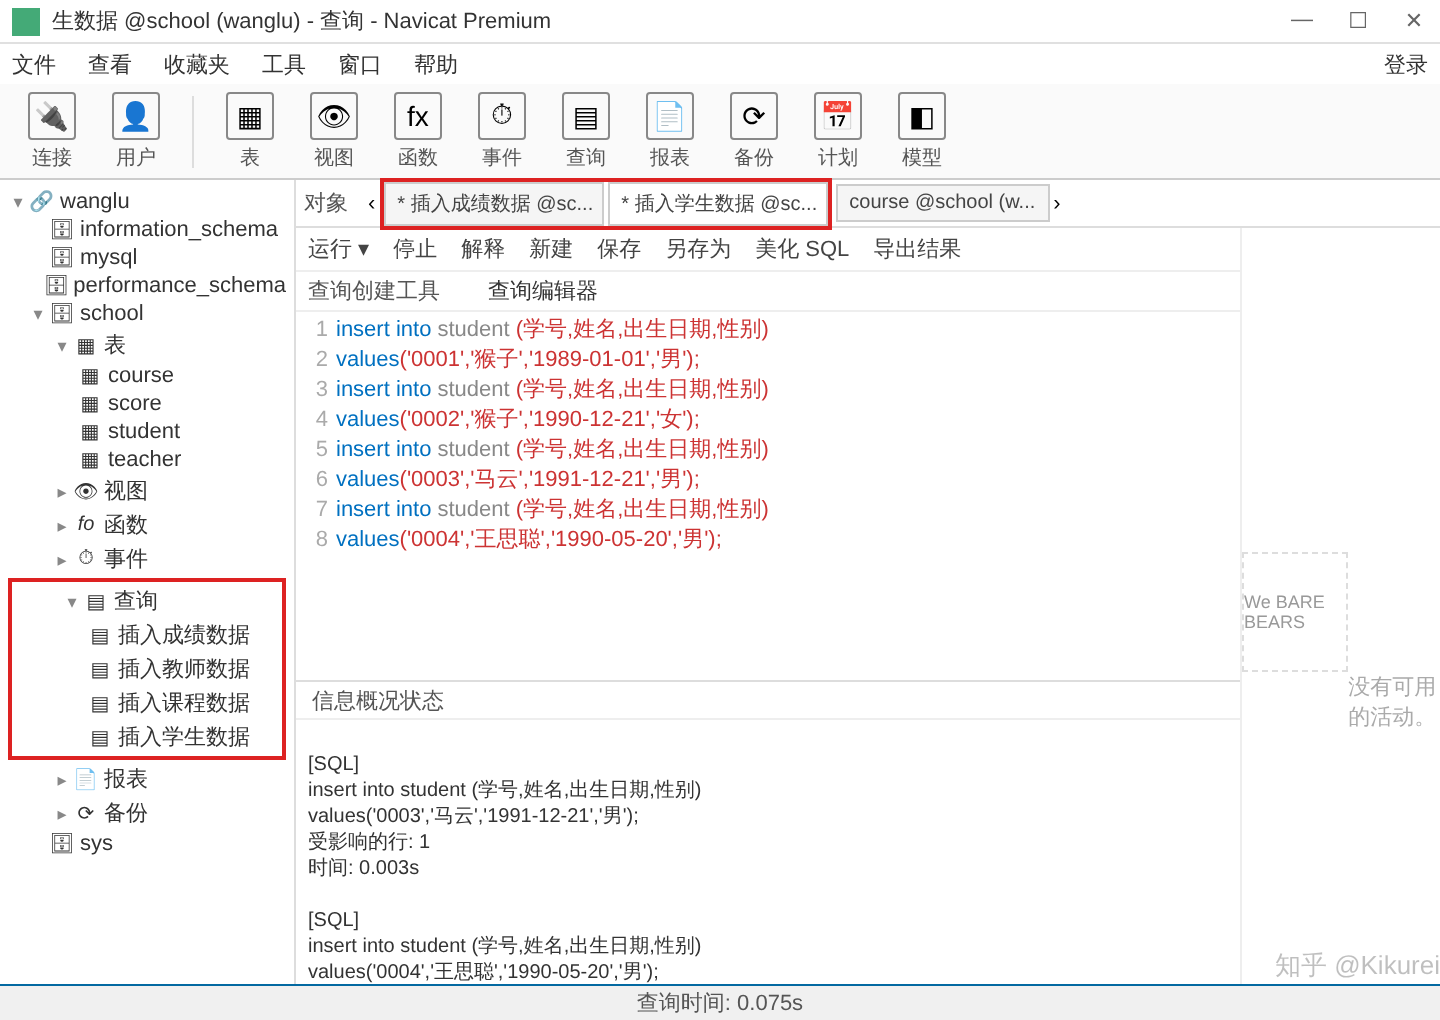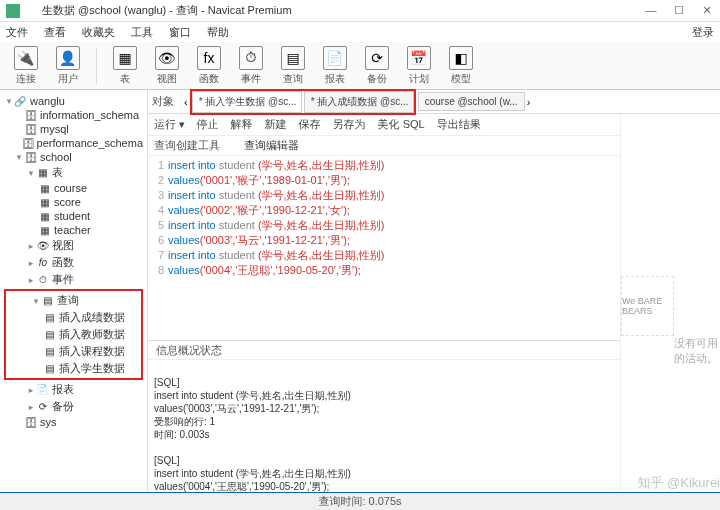--- a/index.html
+++ b/index.html
@@ -1,19 +1,19 @@
 <!DOCTYPE html>
 <html><head>
   <meta charset="utf-8">
   <style>
     * { box-sizing: border-box; margin: 0; padding: 0; font-family: "Microsoft YaHei", sans-serif; font-size: 11px; }
     body { width: 720px; height: 510px; background: #fff; overflow: hidden; position: relative; }
     .titlebar { height: 22px; background: #fff; display: flex; align-items: center; padding: 0 6px; border-bottom: 1px solid #e0e0e0; }
     .titlebar-icon { width: 14px; height: 14px; background: #4a7; margin-right: 6px; }
-    .titlebar-title { flex: 1; font-size: 11px; color: #333; margin-left: 16px; }
+    .titlebar-title { flex: 1; font-size: 11px; color: #333; }
     .titlebar-btns { display: flex; gap: 14px; }
     .titlebar-btn { width: 14px; text-align: center; color: #666; cursor: pointer; }
     .menubar { height: 20px; display: flex; align-items: center; padding: 0 6px; gap: 16px; font-size: 11px; color: #333; justify-content: center; }
     .menubar span:last-child { margin-left: auto; }
     .toolbar { height: 48px; display: flex; align-items: center; padding: 2px 8px; gap: 6px; border-bottom: 1px solid #ccc; background: #fafafa; }
     .tool-item { display: flex; flex-direction: column; align-items: center; width: 36px; cursor: pointer; }
     .tool-icon { width: 24px; height: 24px; border: 1px solid #888; border-radius: 2px; display: flex; align-items: center; justify-content: center; font-size: 14px; }
     .tool-label { font-size: 10px; color: #555; margin-top: 2px; }
     .tool-sep { width: 1px; height: 36px; background: #ddd; margin: 0 4px; }
     .main { display: flex; height: calc(100% - 22px - 20px - 48px - 18px); }
@@ -220,22 +220,22 @@
         <span class="tree-icon">🗄</span>
         <span>sys</span>
       </div>
   </div>
 
   <div class="content">
     <div class="tabbar">
       <span class="tabbar-label">对象</span>
       <span>‹</span>
       <div class="hl-red" style="display:flex;gap:2px">
+        <div class="tab">* 插入成绩数据 @sc...</div>
         <div class="tab active">* 插入学生数据 @sc...</div>
-        <div class="tab">* 插入成绩数据 @sc...</div>
       </div>
       <div class="tab">course @school (w...</div>
       <span>›</span>
     </div>
 
     <div class="row">
       <div style="flex:1;display:flex;flex-direction:column;">
         <div class="subtool" id="subtool">
             <span style="cursor: pointer;">运行 ▾</span>
             <span style="cursor: pointer;">停止</span>

